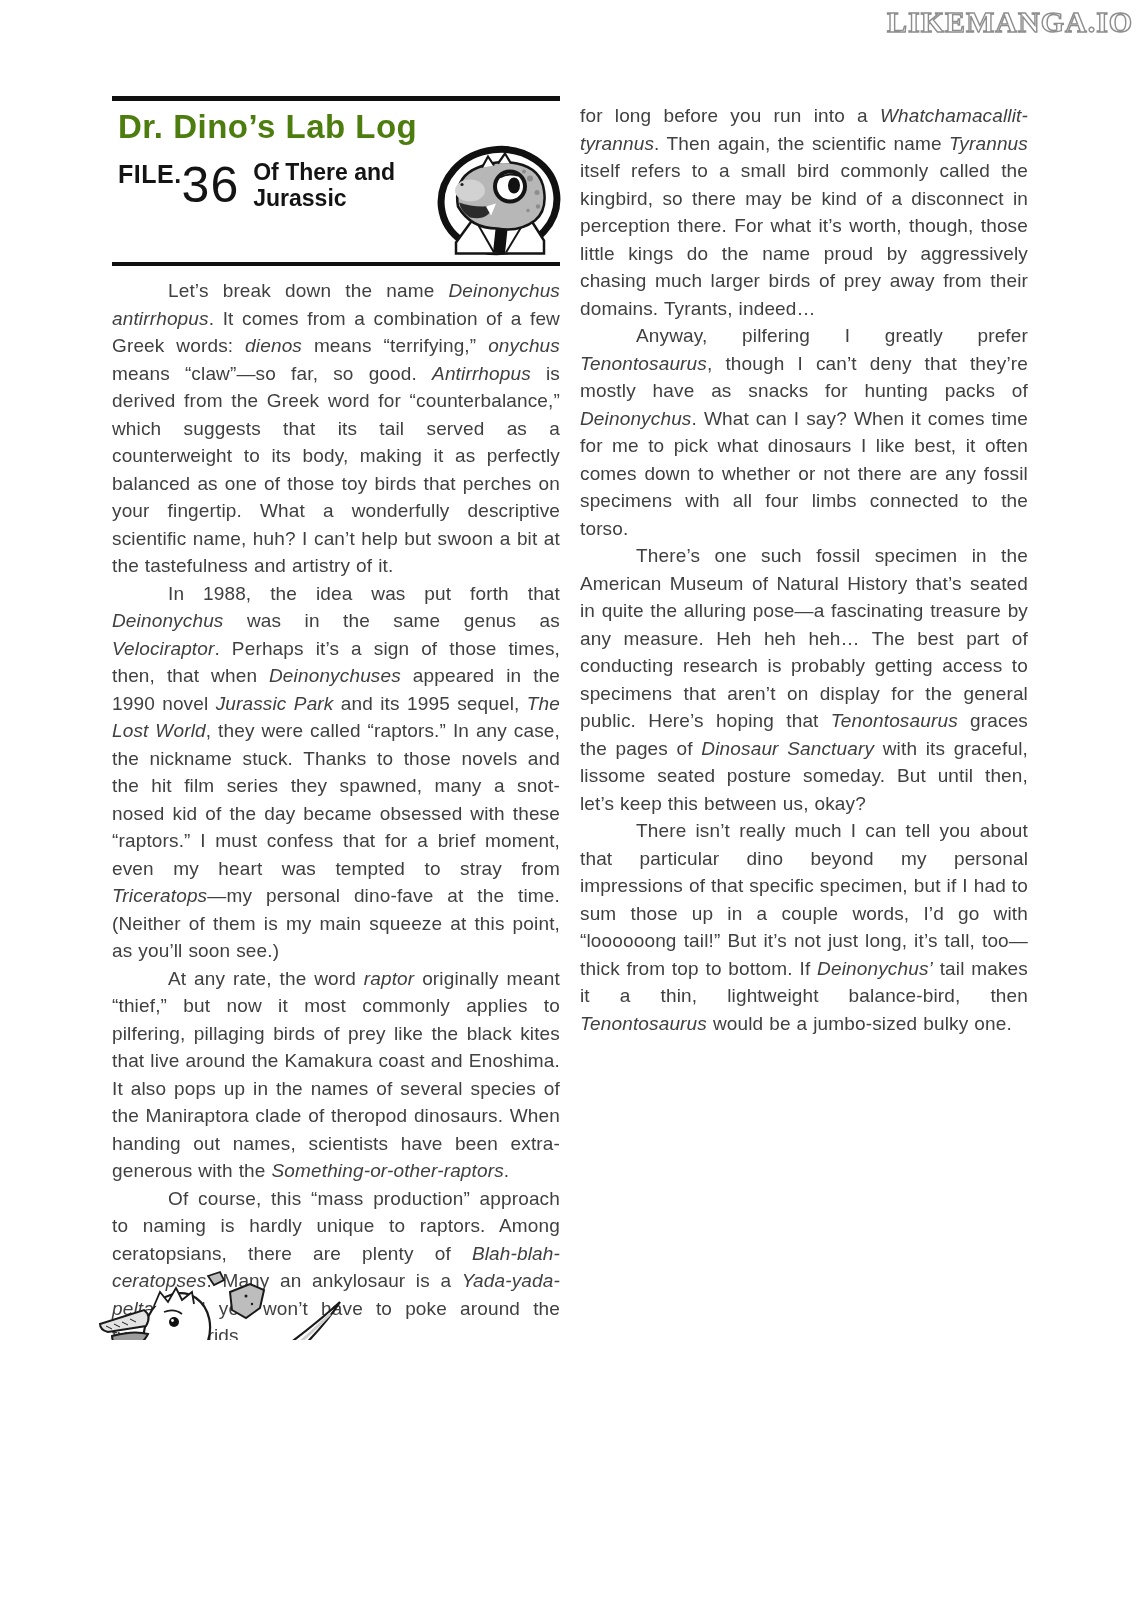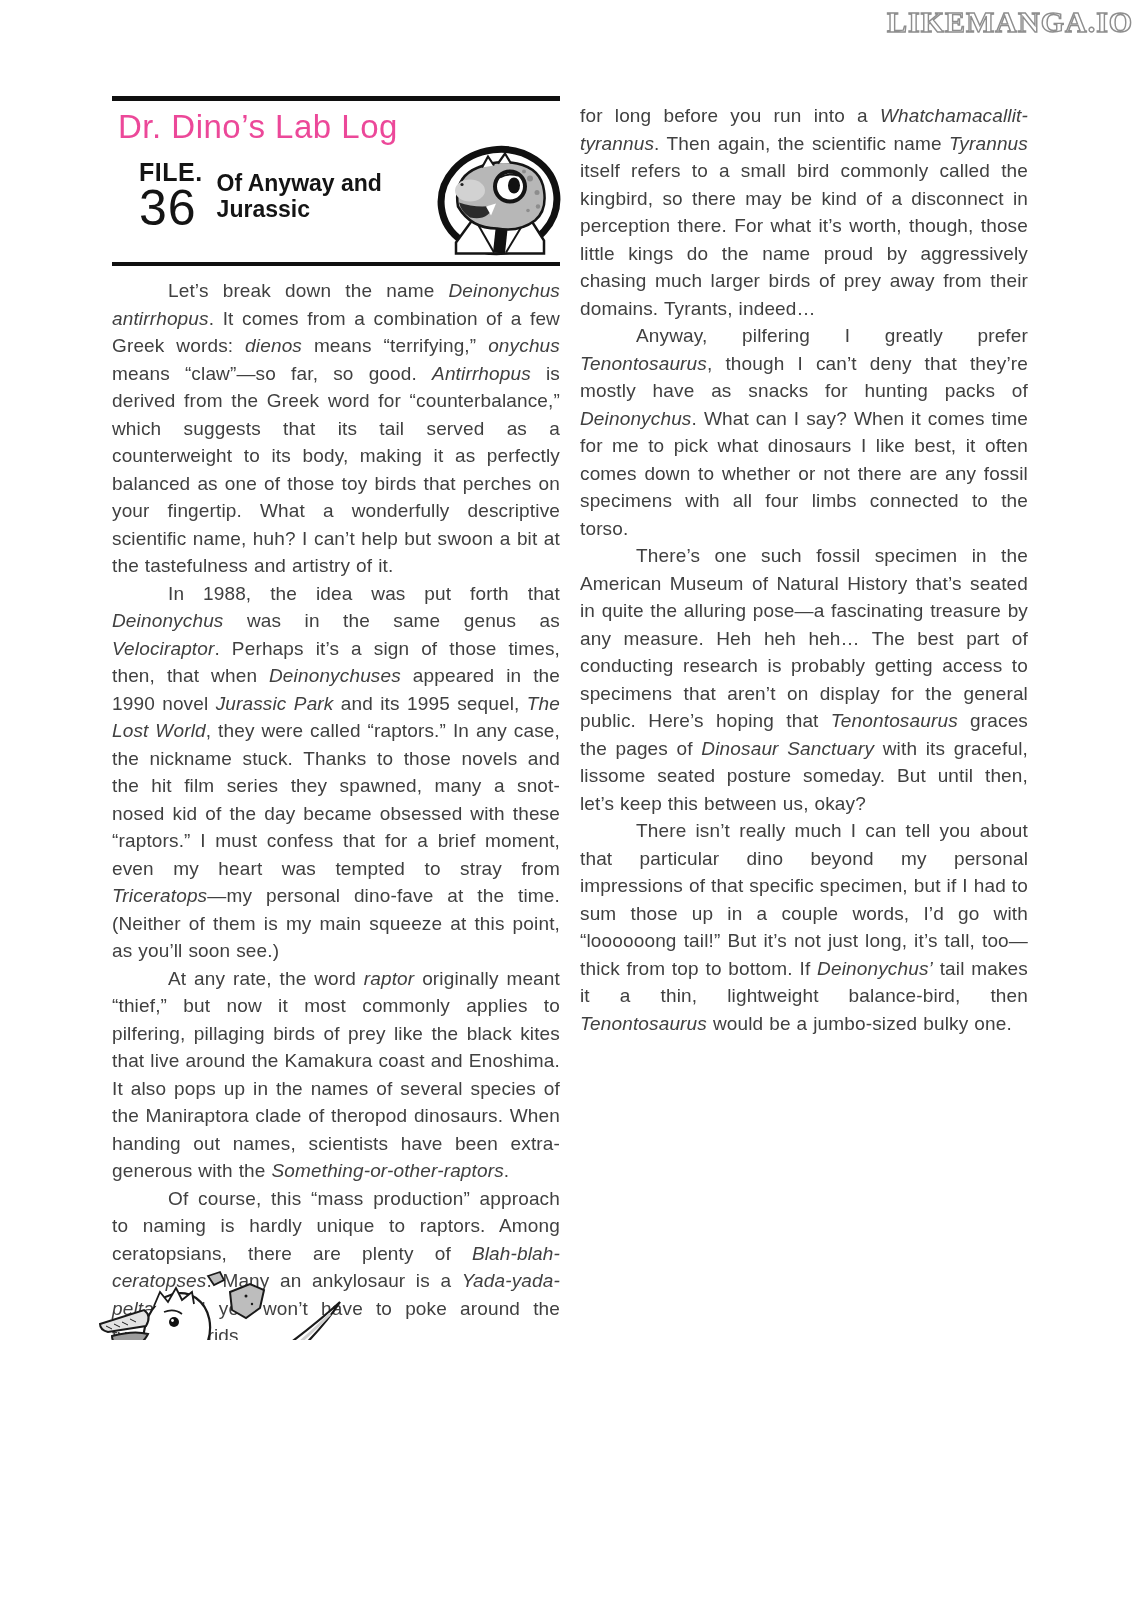--- a/index.html
+++ b/index.html
@@ -9,24 +9,24 @@
   }
   
   .watermark{position:absolute;top:2px;right:6px;}
   
   .header{position:absolute;left:112px;top:96px;width:448px;height:170px;}
   .rule{position:absolute;left:0;width:448px;height:4.5px;background:#101010;}
   .rule-top{top:0;}
   .rule-bottom{bottom:0;}
   .lab-log-title{
     position:absolute;left:6px;top:12px;margin:0;
-    font-size:33px;font-weight:normal;letter-spacing:.5px;white-space:nowrap;color:#ec4899;
+    font-size:33px;font-weight:bold;letter-spacing:.5px;white-space:nowrap;color:#4d7c0f;
   }
   .file-row{position:absolute;left:6px;top:64px;display:flex;align-items:center;gap:14px;}
-  .file-block{display:flex;flex-direction:column;line-height:1;margin-left:21px;}
+  .file-block{display:flex;flex-direction:row;line-height:1;}
   .file-label{font-size:25px;font-weight:bold;letter-spacing:.5px;color:#141414;}
   .file-number{font-size:50px;font-weight:normal;margin-top:-2px;letter-spacing:1px;color:#141414;}
   .subtitle{font-size:23px;font-weight:bold;line-height:25.5px;color:#141414;}
   .mascot{position:absolute;right:-6px;top:48px;}
   
   .column{position:absolute;width:448px;}
   .col-left{left:112px;top:277px;}
   .col-right{left:580px;top:102px;}
   .column p{
     margin:0;text-align:justify;text-indent:56px;
@@ -54,21 +54,21 @@
 
   <div class="header">
     <div class="rule rule-top"></div>
     <h1 class="lab-log-title">Dr. Dino’s Lab Log</h1>
     <div class="file-row">
       <div class="file-block">
         <span class="file-label">FILE.</span>
         <span class="file-number">36</span>
       </div>
       <div class="subtitle">
-        <div>Of Anyway and</div>
+        <div>Of There and</div>
         <div>Jurassic</div>
       </div>
     </div>
 
     <div class="mascot">
       <svg width="130" height="116" viewBox="0 0 130 115">
         <g transform="rotate(-7 63 56)">
           <ellipse cx="63" cy="56" rx="58" ry="51" fill="#ffffff" stroke="#101010" stroke-width="7"></ellipse>
         </g>
         <g>

